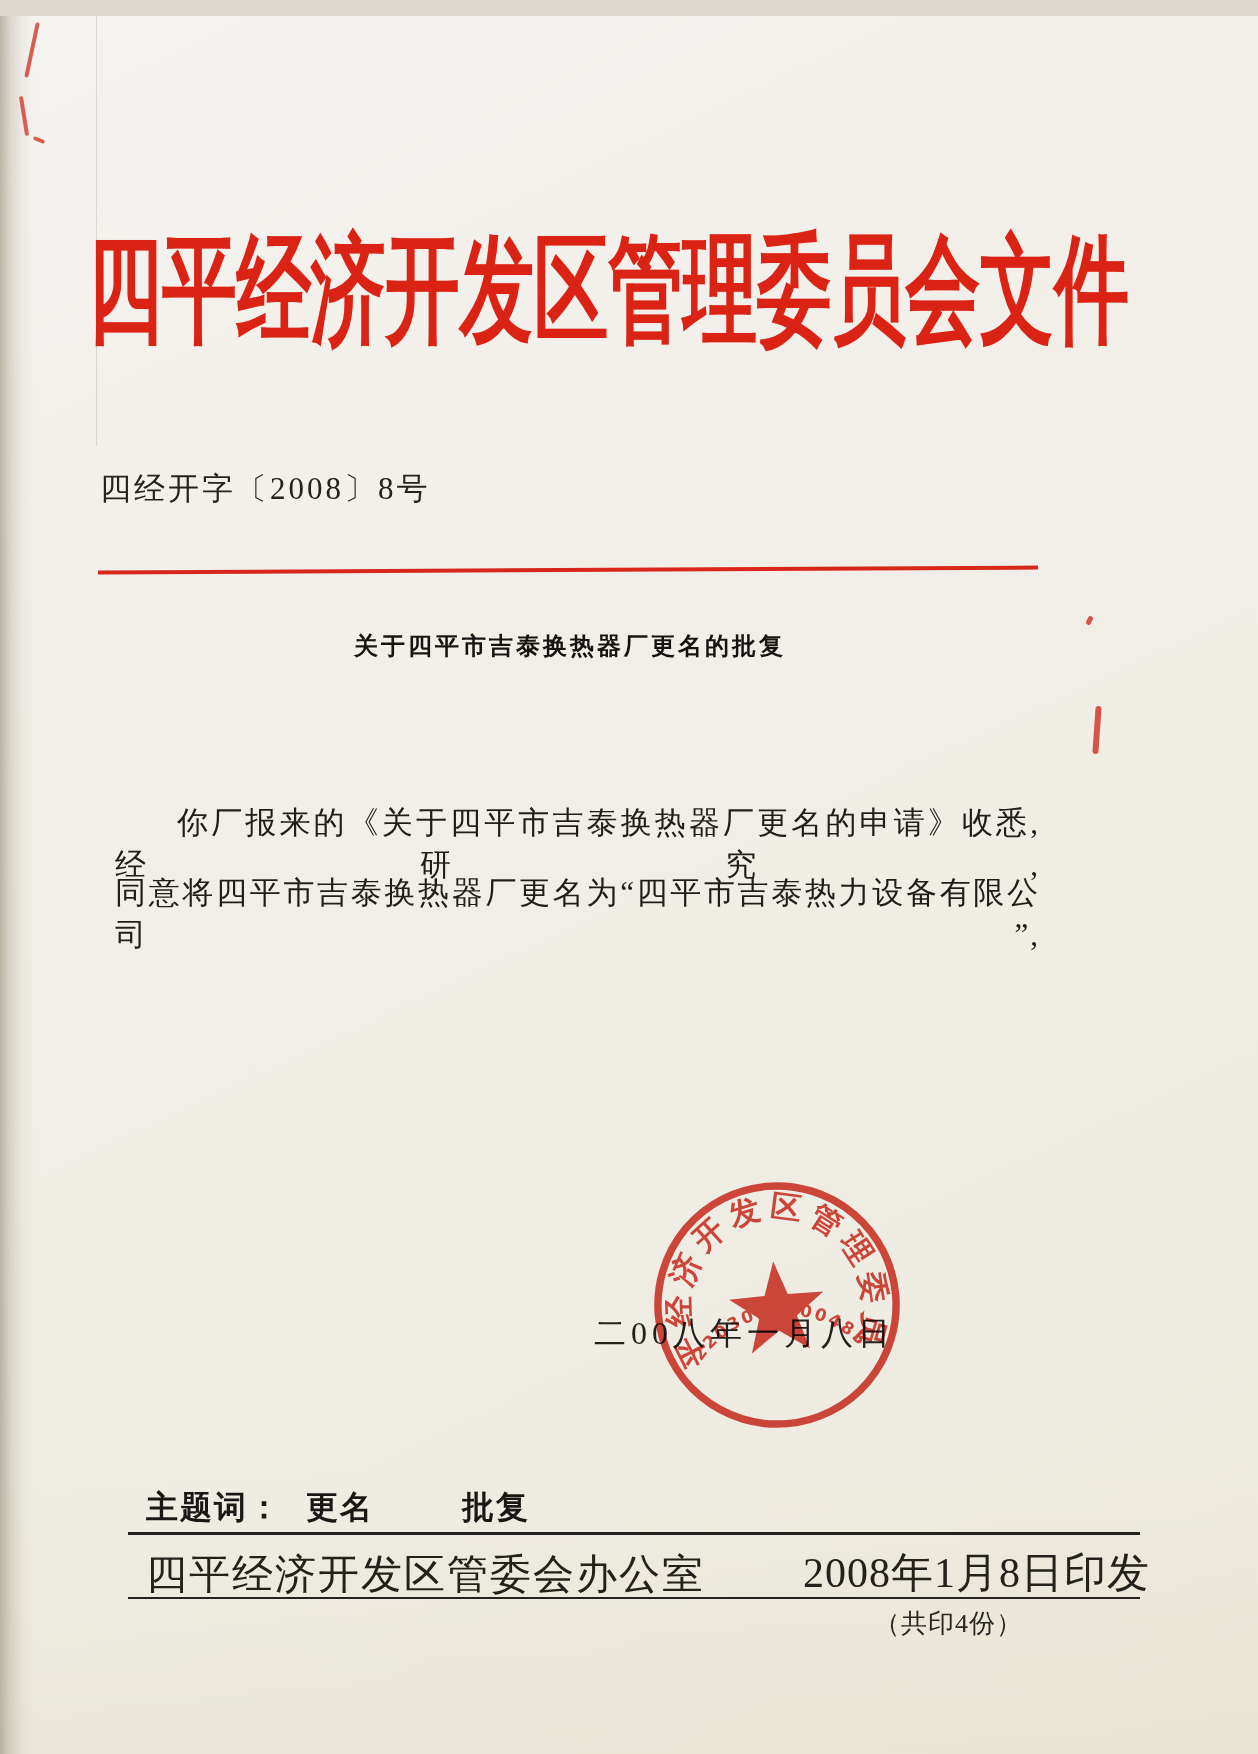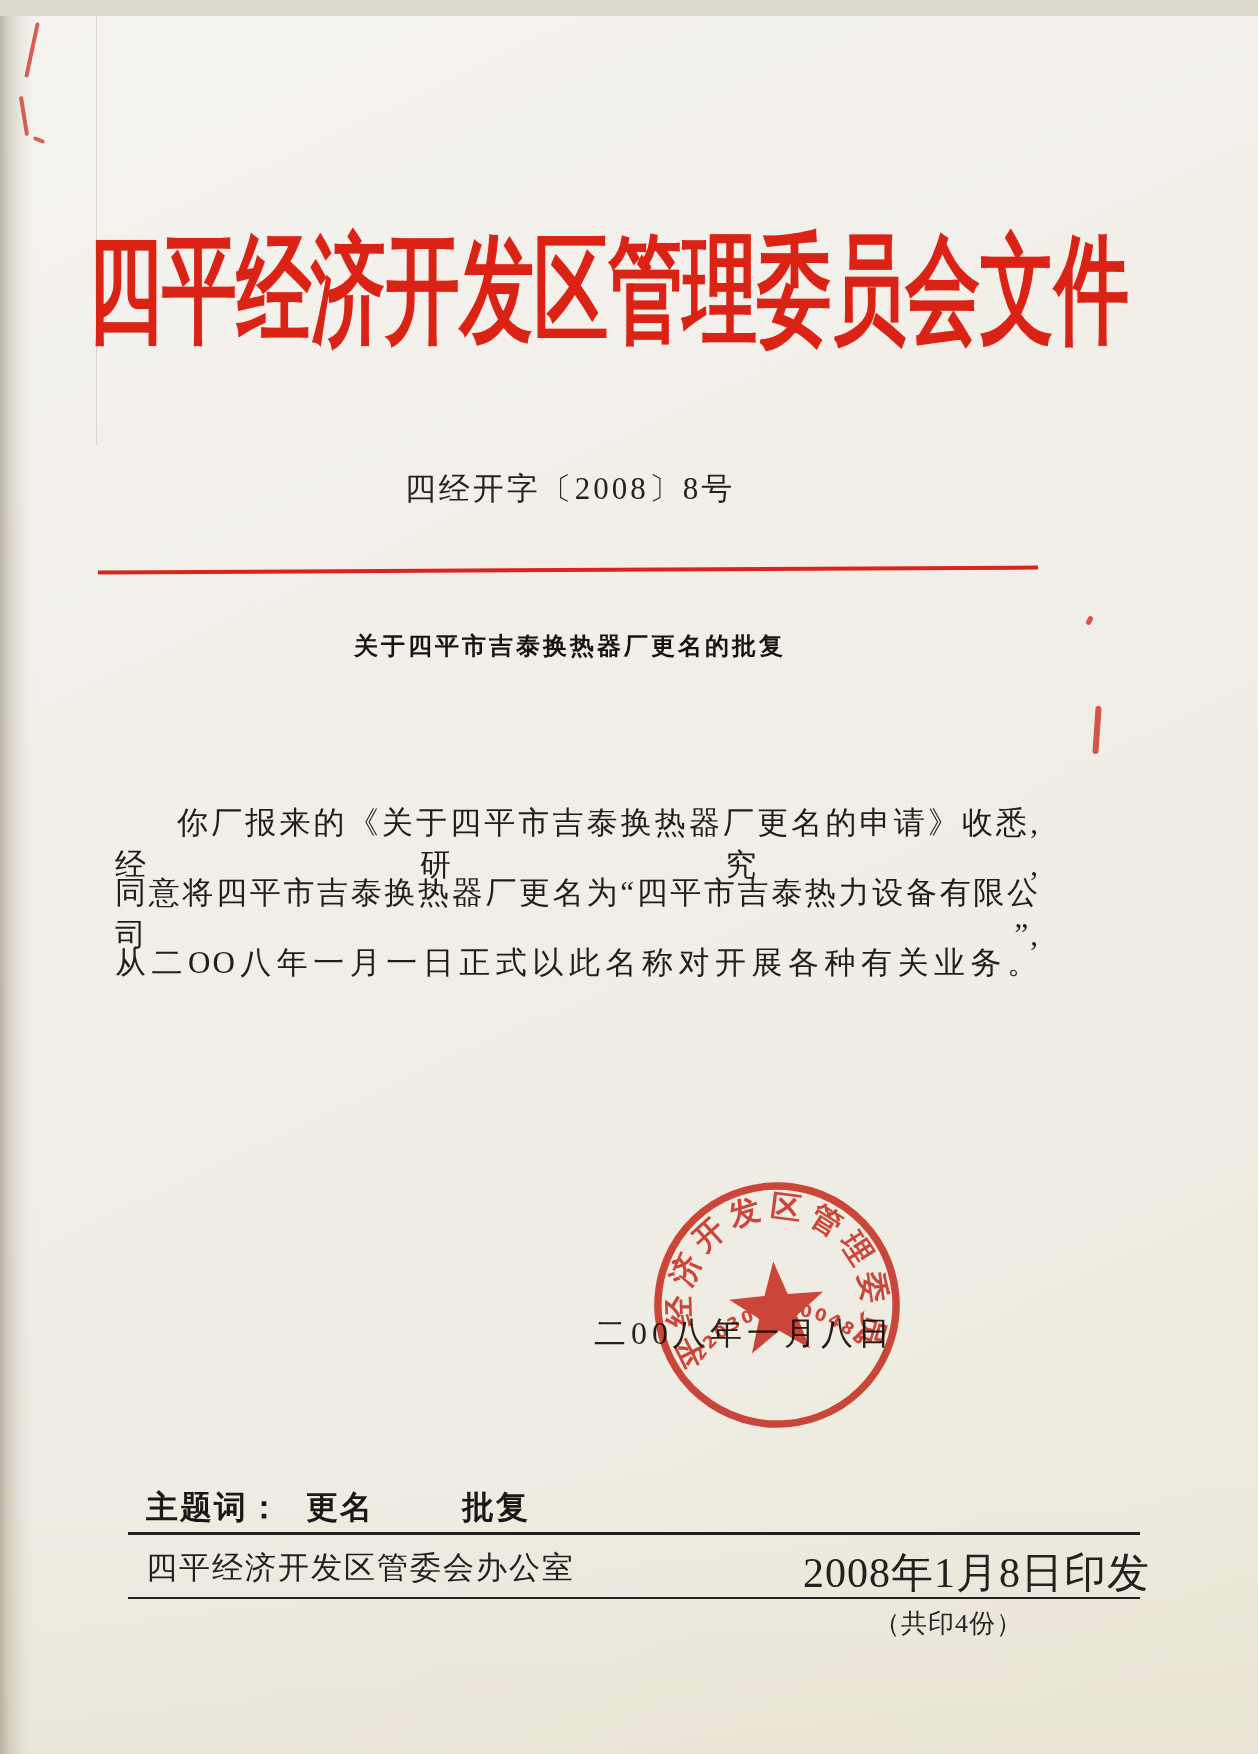--- a/index.html
+++ b/index.html
@@ -33,21 +33,21 @@
 
   .header-title{
     position:absolute;left:88px;top:205px;
     font-size:118px;line-height:140px;font-weight:bold;
     color:#da2314;white-space:nowrap;
     transform:scaleX(0.63);transform-origin:left top;
     text-shadow:0 0 1px rgba(218,35,20,.4);
   }
   .doc-number{
     position:absolute;left:100px;top:452px;width:940px;
-    text-align:center;font-size:31px;letter-spacing:3px;color:#26231f;
+    text-align:left;font-size:31px;letter-spacing:3px;color:#26231f;
   }
   .red-rule{
     position:absolute;left:98px;top:552px;width:940px;height:4px;
     background:#d8271a;transform:rotate(-0.3deg);
   }
   .doc-title{
     position:absolute;left:100px;top:614px;width:940px;
     text-align:center;font-size:24px;font-weight:bold;letter-spacing:3px;color:#161412;
   }
   .body-line{
@@ -74,21 +74,21 @@
   .seal-fill{fill:#d5372b;}
   .seal-arc-text{fill:#d5372b;font-size:31px;font-weight:bold;letter-spacing:7px;font-family:"Liberation Serif","DejaVu Serif",serif;}
   .seal-number{fill:#d5372b;font-size:17px;font-weight:bold;letter-spacing:2.5px;font-family:"DejaVu Sans","Liberation Sans",sans-serif;}
 
   .kw-row{position:absolute;left:146px;top:1470px;font-size:32px;font-weight:bold;letter-spacing:2px;color:#1a1816;white-space:nowrap;}
   .kw1{margin-left:14px;}
   .kw2{margin-left:78px;}
   .rule{position:absolute;left:128px;width:1012px;background:#232120;}
   .r1{top:1516px;height:3px;}
   .r2{top:1581px;height:2px;}
-  .office{position:absolute;left:146px;top:1531px;font-size:31px;letter-spacing:2px;color:#24211d;white-space:nowrap;font-family:Liberation Serif, serif;}
+  .office{position:absolute;left:146px;top:1531px;font-size:41px;letter-spacing:2px;color:#24211d;white-space:nowrap;font-family:Liberation Serif, serif;}
   .print-date{position:absolute;left:803px;top:1529px;font-size:42px;letter-spacing:1px;color:#24211d;white-space:nowrap;}
   .copies{position:absolute;left:874px;top:1590px;font-size:26px;letter-spacing:1px;color:#2a2723;white-space:nowrap;}
 </style>
 </head>
 <body>
 
 <div class="page">
   <div class="left-edge"></div>
   <div class="bottom-tint"></div>
   <div class="crease"></div>
@@ -98,21 +98,20 @@
   <div class="red-speck"></div>
   <div class="margin-mark"></div>
 
   <div class="header-title">四平经济开发区管理委员会文件</div>
   <div class="doc-number">四经开字〔2008〕8号</div>
   <div class="red-rule"></div>
   <div class="doc-title">关于四平市吉泰换热器厂更名的批复</div>
 
   <div class="body-line l2 indent stretch">你厂报来的《关于四平市吉泰换热器厂更名的申请》收悉,经研究,</div>
   <div class="body-line l3 stretch">同意将四平市吉泰换热器厂更名为“四平市吉泰热力设备有限公司”,</div>
-  <div class="body-line l4 stretch">从二OO八年一月一日正式以此名称对开展各种有关业务。</div>
 
   <div class="date-line">二00八年一月八日</div>
 
   <svg class="seal" viewBox="-130 -130 260 260">
     <defs>
       <path id="arcTop" d="M -66,58 A 88,88 0 1 1 66,58"></path>
       <path id="arcBottom" d="M -86,57 A 103,103 0 0 1 86,57"></path>
     </defs>
     <circle class="seal-ring" r="120"></circle>
     <polygon class="seal-fill" transform="translate(0,6)" points="0,-50 11.76,-16.18 47.55,-15.45 19.02,6.18 29.39,40.45 0,20 -29.39,40.45 -19.02,6.18 -47.55,-15.45 -11.76,-16.18"></polygon>

